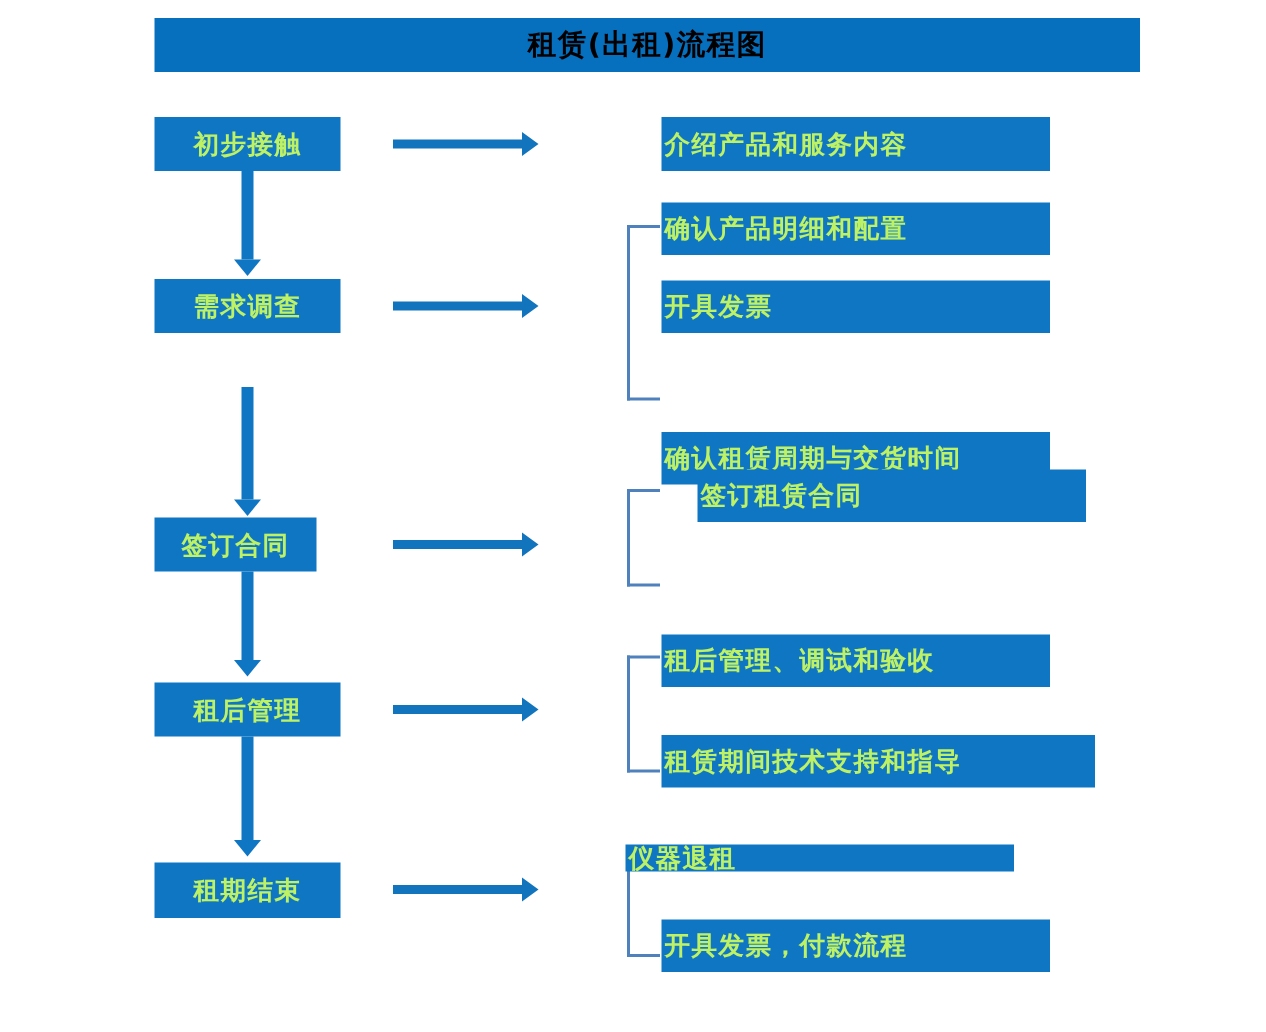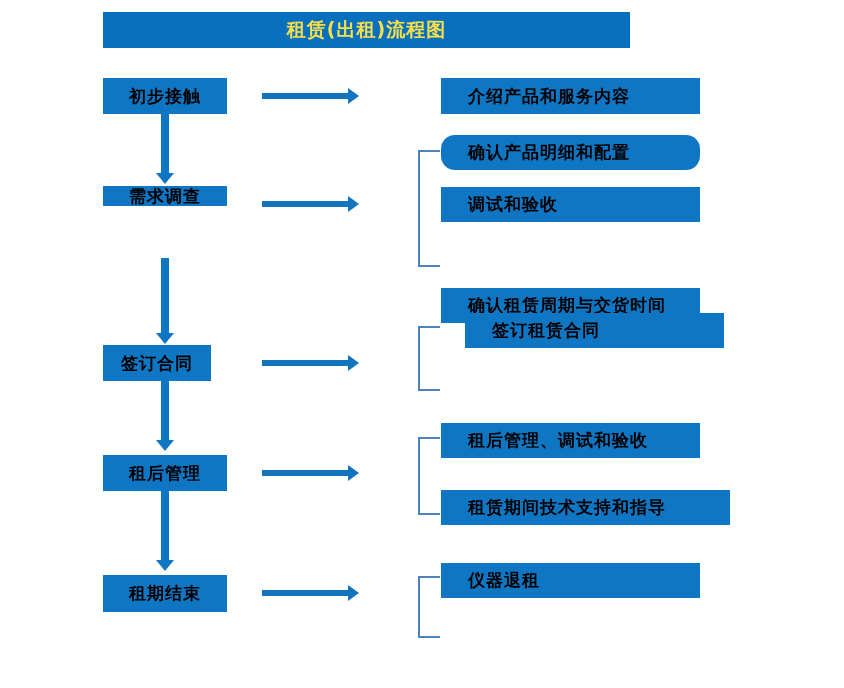--- a/index.html
+++ b/index.html
@@ -7,39 +7,39 @@
     width: 844px; height: 688px;
     background: #ffffff;
     font-family: "DejaVu Sans", "Liberation Sans", sans-serif;
     overflow: hidden;
   }
   #canvas { position: relative; width: 844px; height: 688px; background: #fff; }
 
   .title-bar {
     position: absolute;
     left: 103px; top: 12px;
-    width: 527px; height: 36px;
+    width: 657px; height: 36px;
     background: #0670bf;
-    color: #fde047;
+    color: #000000;
     display: flex; align-items: center; justify-content: center;
     font-size: 19px; font-weight: bold;
     letter-spacing: 1px;
   }
 
   .node-box {
     position: absolute;
     background: #0f76c4;
-    color: #000000;
+    color: #bef264;
     display: flex; align-items: center;
     font-size: 17px; font-weight: bold;
     letter-spacing: 1px;
     white-space: nowrap;
   }
   .node-left { justify-content: center; }
-  .node-right { justify-content: flex-start; padding-left: 27px; }
+  .node-right { justify-content: flex-start; padding-left: 2px; }
 
   
   .v-arrow { position: absolute; width: 20px; }
   .v-arrow .shaft {
     position: absolute; left: 6px; top: 0;
     width: 8px; background: #0f76c4;
   }
   .v-arrow .head {
     position: absolute; left: 1px; bottom: 0;
     width: 0; height: 0;
@@ -85,31 +85,31 @@
     <div class="head"></div>
   </div>
 
   <div class="node-box node-right" style="left:441px; top:78px; width:259px; height:36px;">介绍产品和服务内容</div>
 
   <div class="v-arrow" style="left:155px; top:114px; height:70px;">
     <div class="shaft" style="height:59px;"></div>
     <div class="head"></div>
   </div>
 
-  <div class="node-box node-left" style="left:103px; top:186px; width:124px; height:20px;">需求调查</div>
+  <div class="node-box node-left" style="left:103px; top:186px; width:124px; height:36px;">需求调查</div>
 
   <div class="h-arrow" style="left:262px; top:196px; width:97px;">
     <div class="shaft" style="width:88px;"></div>
     <div class="head"></div>
   </div>
 
   <div class="bracket" style="left:418px; top:150px; width:22px; height:117px;"></div>
 
-  <div class="node-box node-right" style="left:441px; top:135px; width:259px; height:35px;border-radius:14px;">确认产品明细和配置</div>
-  <div class="node-box node-right" style="left:441px; top:187px; width:259px; height:35px;">调试和验收</div>
+  <div class="node-box node-right" style="left:441px; top:135px; width:259px; height:35px;">确认产品明细和配置</div>
+  <div class="node-box node-right" style="left:441px; top:187px; width:259px; height:35px;">开具发票</div>
   <div class="node-box node-right" style="left:441px; top:240px; width:259px; height:35px;margin-top:48px;">确认租赁周期与交货时间</div>
 
   <div class="v-arrow" style="left:155px; top:258px; height:86px;">
     <div class="shaft" style="height:75px;"></div>
     <div class="head"></div>
   </div>
 
   <div class="node-box node-left" style="left:103px; top:345px; width:108px; height:36px;">签订合同</div>
 
   <div class="h-arrow" style="left:262px; top:355px; width:97px;">
@@ -145,15 +145,16 @@
 
   <div class="node-box node-left" style="left:103px; top:575px; width:124px; height:37px;">租期结束</div>
 
   <div class="h-arrow" style="left:262px; top:585px; width:97px;">
     <div class="shaft" style="width:88px;"></div>
     <div class="head"></div>
   </div>
 
   <div class="bracket" style="left:418px; top:576px; width:22px; height:62px;"></div>
 
-  <div class="node-box node-right" style="left:441px; top:563px; width:259px; height:35px;">仪器退租</div>
+  <div class="node-box node-right" style="left:417px; top:563px; width:259px; height:18px;">仪器退租</div>
+  <div class="node-box node-right" style="left:441px; top:613px; width:259px; height:35px;">开具发票，付款流程</div>
 
 </div>
 
 </body></html>

